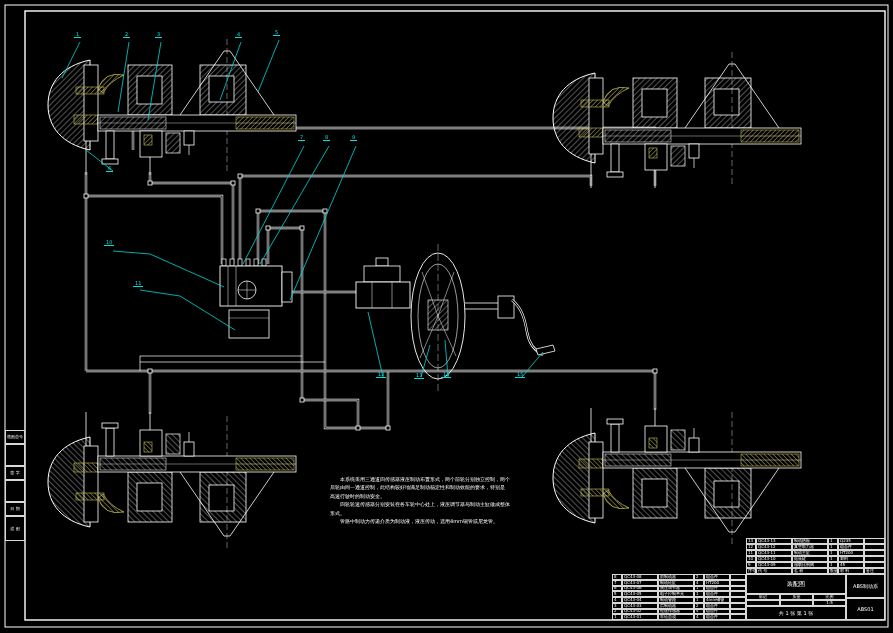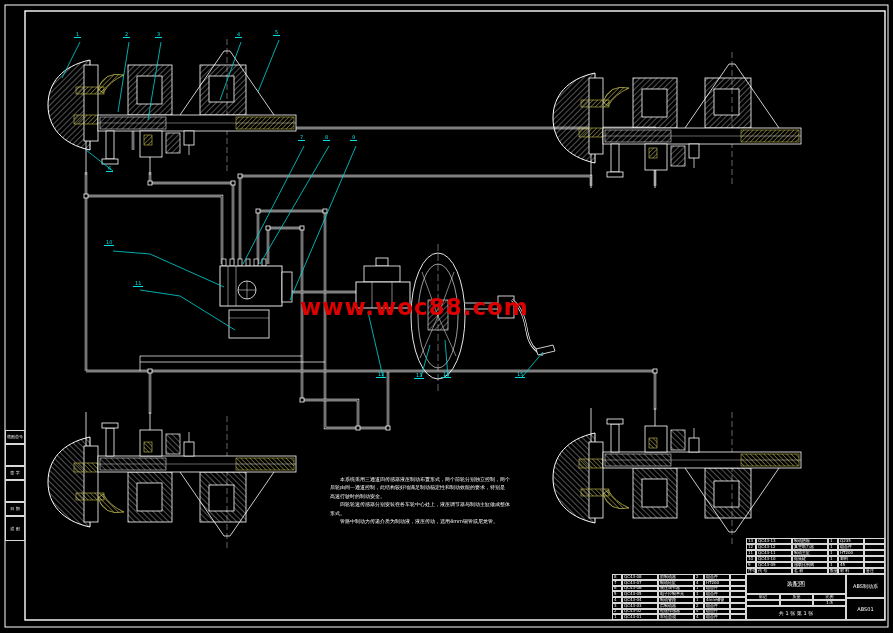--- a/index.html
+++ b/index.html
@@ -178,21 +178,20 @@
         <path d="M356,146 L290,300"></path>
     <path d="M113,251 L150,254 L224,287"></path>
         <path d="M140,290 L180,296 L235,330"></path>
     <path d="M383,377 L368,312"></path>
         <path d="M421,377 L430,345"></path>
     <path d="M448,377 L445,340"></path>
         <path d="M522,377 L543,352"></path>
   </g>
 </svg>
 
-<div id="watermark">www.woc88.com</div>
 
 <div id="notes">
       <div>　　本系统采用三通道四传感器液压制动布置形式，两个前轮分别独立控制，两个</div>
       <div>后轮由同一通道控制，此结构较好地满足制动稳定性和制动效能的要求，特别是</div>
       <div>高速行驶时的制动安全。</div>
       <div>　　四轮轮速传感器分别安装在各车轮中心处上，液压调节器与制动主缸做成整体</div>
       <div>形式。</div>
       <div>　　管路中制动力传递介质为制动液，液压传动，选用4mm铜管或尼龙管。</div>
     </div>
 

